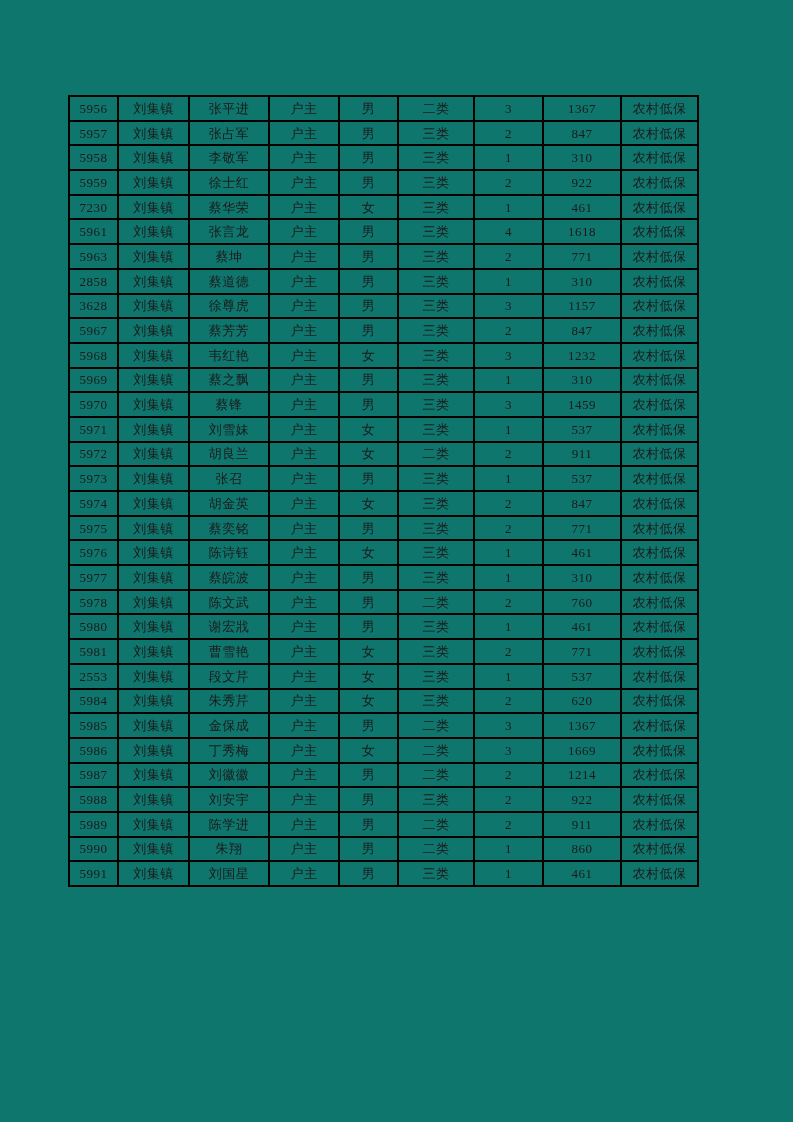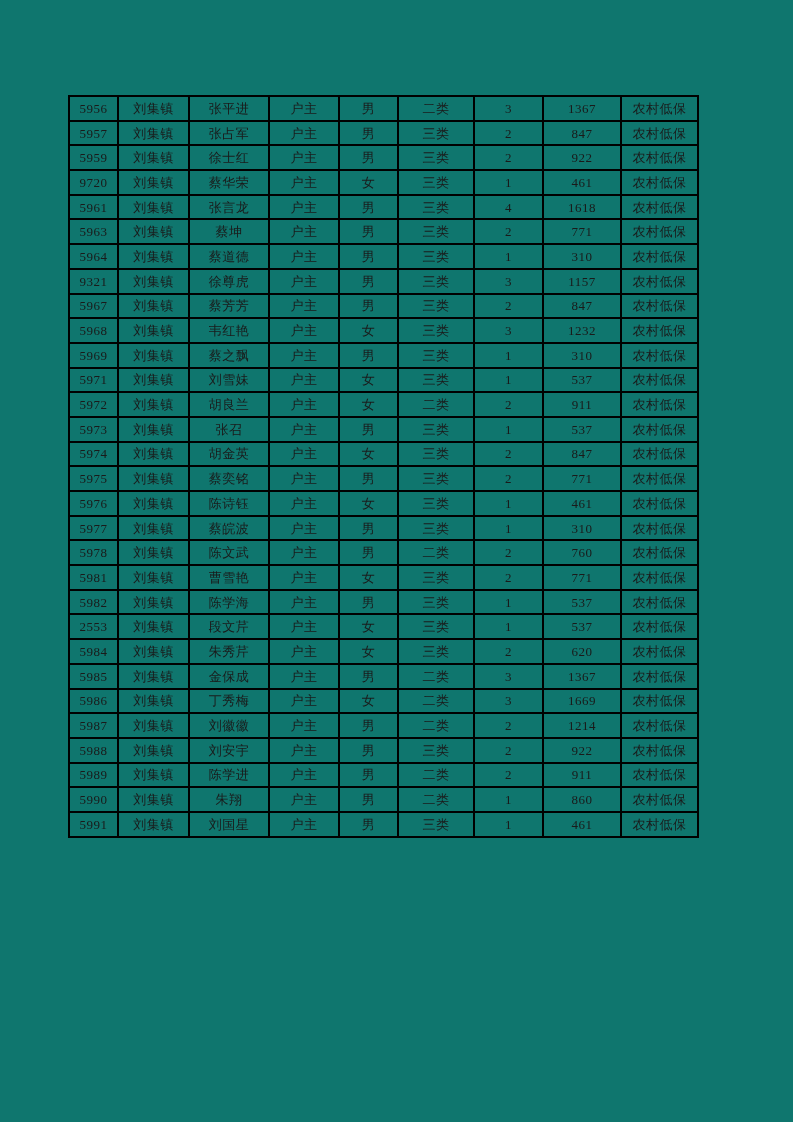--- a/index.html
+++ b/index.html
@@ -71,35 +71,46 @@
     <td>刘集镇</td>
     <td>张占军</td>
     <td>户主</td>
     <td>男</td>
     <td>三类</td>
     <td>2</td>
     <td>847</td>
     <td>农村低保</td>
   </tr>
 
+  <tr>
+    <td>5958</td>
+    <td>刘集镇</td>
+    <td>李敬军</td>
+    <td>户主</td>
+    <td>男</td>
+    <td>三类</td>
+    <td>1</td>
+    <td>310</td>
+    <td>农村低保</td>
+  </tr>
 
   <tr>
     <td>5959</td>
     <td>刘集镇</td>
     <td>徐士红</td>
     <td>户主</td>
     <td>男</td>
     <td>三类</td>
     <td>2</td>
     <td>922</td>
     <td>农村低保</td>
   </tr>
 
   <tr>
-    <td>9720</td>
+    <td>7230</td>
     <td>刘集镇</td>
     <td>蔡华荣</td>
     <td>户主</td>
     <td>女</td>
     <td>三类</td>
     <td>1</td>
     <td>461</td>
     <td>农村低保</td>
   </tr>
 
@@ -122,34 +133,34 @@
     <td>蔡坤</td>
     <td>户主</td>
     <td>男</td>
     <td>三类</td>
     <td>2</td>
     <td>771</td>
     <td>农村低保</td>
   </tr>
 
   <tr>
-    <td>5964</td>
+    <td>2858</td>
     <td>刘集镇</td>
     <td>蔡道德</td>
     <td>户主</td>
     <td>男</td>
     <td>三类</td>
     <td>1</td>
     <td>310</td>
     <td>农村低保</td>
   </tr>
 
 
   <tr>
-    <td>9321</td>
+    <td>3628</td>
     <td>刘集镇</td>
     <td>徐尊虎</td>
     <td>户主</td>
     <td>男</td>
     <td>三类</td>
     <td>3</td>
     <td>1157</td>
     <td>农村低保</td>
   </tr>
 
@@ -182,20 +193,31 @@
     <td>刘集镇</td>
     <td>蔡之飘</td>
     <td>户主</td>
     <td>男</td>
     <td>三类</td>
     <td>1</td>
     <td>310</td>
     <td>农村低保</td>
   </tr>
 
+  <tr>
+    <td>5970</td>
+    <td>刘集镇</td>
+    <td>蔡锋</td>
+    <td>户主</td>
+    <td>男</td>
+    <td>三类</td>
+    <td>3</td>
+    <td>1459</td>
+    <td>农村低保</td>
+  </tr>
 
   <tr>
     <td>5971</td>
     <td>刘集镇</td>
     <td>刘雪妹</td>
     <td>户主</td>
     <td>女</td>
     <td>三类</td>
     <td>1</td>
     <td>537</td>
@@ -280,44 +302,44 @@
     <td>陈文武</td>
     <td>户主</td>
     <td>男</td>
     <td>二类</td>
     <td>2</td>
     <td>760</td>
     <td>农村低保</td>
   </tr>
 
 
+  <tr>
+    <td>5980</td>
+    <td>刘集镇</td>
+    <td>谢宏戕</td>
+    <td>户主</td>
+    <td>男</td>
+    <td>三类</td>
+    <td>1</td>
+    <td>461</td>
+    <td>农村低保</td>
+  </tr>
 
   <tr>
     <td>5981</td>
     <td>刘集镇</td>
     <td>曹雪艳</td>
     <td>户主</td>
     <td>女</td>
     <td>三类</td>
     <td>2</td>
     <td>771</td>
     <td>农村低保</td>
   </tr>
 
-  <tr>
-    <td>5982</td>
-    <td>刘集镇</td>
-    <td>陈学海</td>
-    <td>户主</td>
-    <td>男</td>
-    <td>三类</td>
-    <td>1</td>
-    <td>537</td>
-    <td>农村低保</td>
-  </tr>
 
   <tr>
     <td>2553</td>
     <td>刘集镇</td>
     <td>段文芹</td>
     <td>户主</td>
     <td>女</td>
     <td>三类</td>
     <td>1</td>
     <td>537</td>

